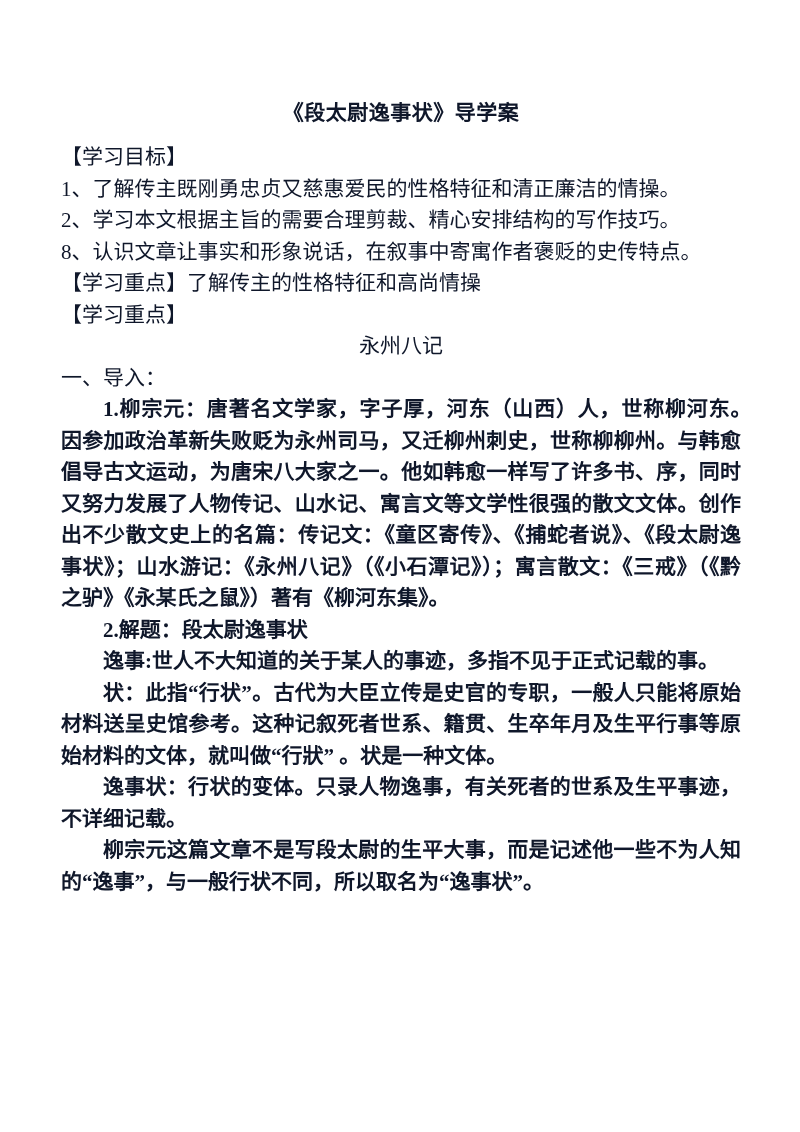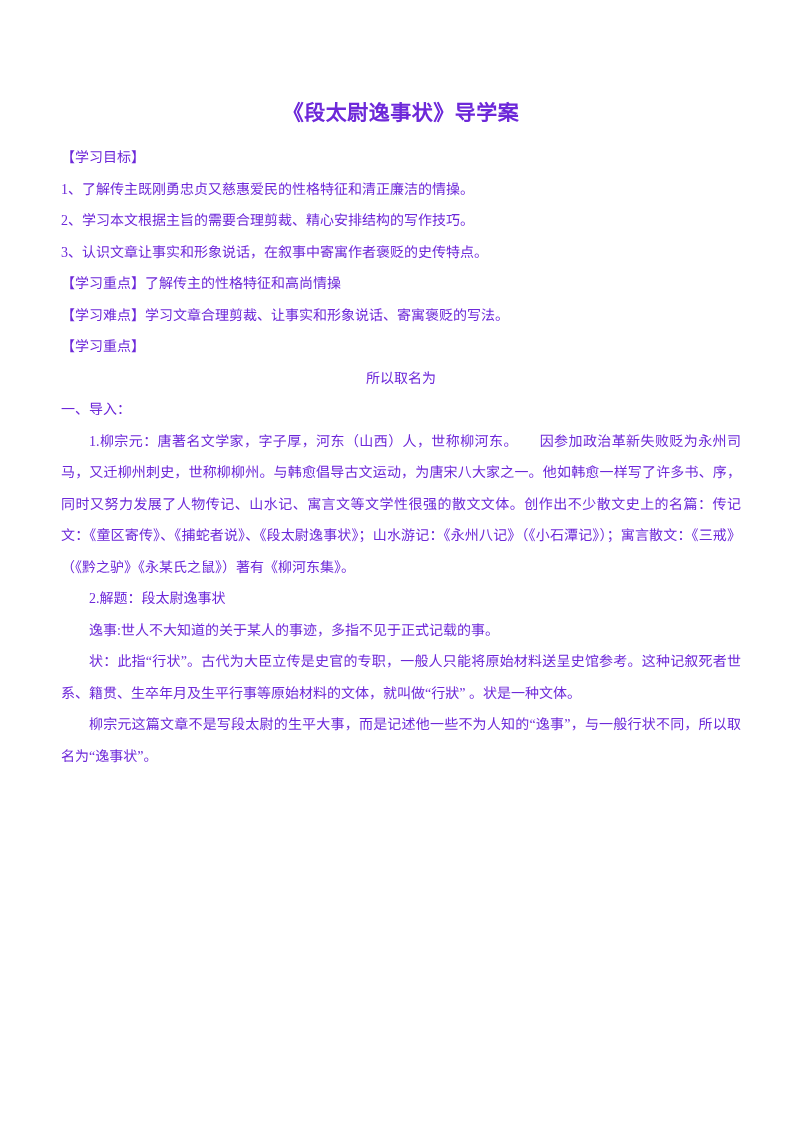--- a/index.html
+++ b/index.html
@@ -2,58 +2,58 @@
 <html lang="zh-CN"><head>
 <meta charset="utf-8">
 <style>
   html, body { margin: 0; padding: 0; background: #ffffff; }
   .page {
     position: relative;
     width: 800px;
     height: 1132px;
     margin: 0 auto;
     background: #ffffff;
-    color: #6d28d9;
+    color: #0f172a;
     font-family: "Liberation Serif", "DejaVu Serif", serif;
     box-sizing: border-box;
     padding: 97px 59px 0 61px;
     overflow: hidden;
   }
   .doc-title {
     margin: 0 0 12px 0;
     font-size: 21px;
     font-weight: 700;
     line-height: 33px;
     text-align: center;
     letter-spacing: 0.5px;
   }
   .para {
     margin: 0;
-    font-size: 14px;
+    font-size: 21px;
     line-height: 31.5px;
     text-align: justify;
     text-justify: inter-ideograph;
     word-break: break-all;
   }
   .para.center { text-align: center; }
-  .para.indent { text-indent: 2em; }
+  .para.indent { text-indent: 2em; font-weight: bold; }
 </style>
 </head>
 <body>
 
 <div class="page">
   <h1 class="doc-title">《段太尉逸事状》导学案</h1>
 
   <p class="para">【学习目标】</p>
   <p class="para">1、了解传主既刚勇忠贞又慈惠爱民的性格特征和清正廉洁的情操。</p>
   <p class="para">2、学习本文根据主旨的需要合理剪裁、精心安排结构的写作技巧。</p>
-  <p class="para">3、认识文章让事实和形象说话，在叙事中寄寓作者褒贬的史传特点。</p>
+  <p class="para">8、认识文章让事实和形象说话，在叙事中寄寓作者褒贬的史传特点。</p>
   <p class="para">【学习重点】了解传主的性格特征和高尚情操</p>
-  <p class="para">【学习难点】学习文章合理剪裁、让事实和形象说话、寄寓褒贬的写法。</p>
   <p class="para">【学习重点】</p>
-  <p class="para center">所以取名为</p>
+  <p class="para center">永州八记</p>
   <p class="para">一、导入：</p>
   <p class="para indent">1.柳宗元：唐著名文学家，字子厚，河东（山西）人，世称柳河东。　　因参加政治革新失败贬为永州司马，又迁柳州刺史，世称柳柳州。与韩愈倡导古文运动，为唐宋八大家之一。他如韩愈一样写了许多书、序，同时又努力发展了人物传记、山水记、寓言文等文学性很强的散文文体。创作出不少散文史上的名篇：传记文：《童区寄传》、《捕蛇者说》、《段太尉逸事状》；山水游记：《永州八记》（《小石潭记》）；寓言散文：《三戒》（《黔之驴》《永某氏之鼠》）著有《柳河东集》。</p>
   <p class="para indent">2.解题：段太尉逸事状</p>
   <p class="para indent">逸事:世人不大知道的关于某人的事迹，多指不见于正式记载的事。</p>
   <p class="para indent">状：此指“行状”。古代为大臣立传是史官的专职，一般人只能将原始材料送呈史馆参考。这种记叙死者世系、籍贯、生卒年月及生平行事等原始材料的文体，就叫做“行狀” 。状是一种文体。</p>
+  <p class="para indent">逸事状：行状的变体。只录人物逸事，有关死者的世系及生平事迹，不详细记载。</p>
   <p class="para indent">柳宗元这篇文章不是写段太尉的生平大事，而是记述他一些不为人知的“逸事”，与一般行状不同，所以取名为“逸事状”。</p>
 </div>
 
 </body></html>

